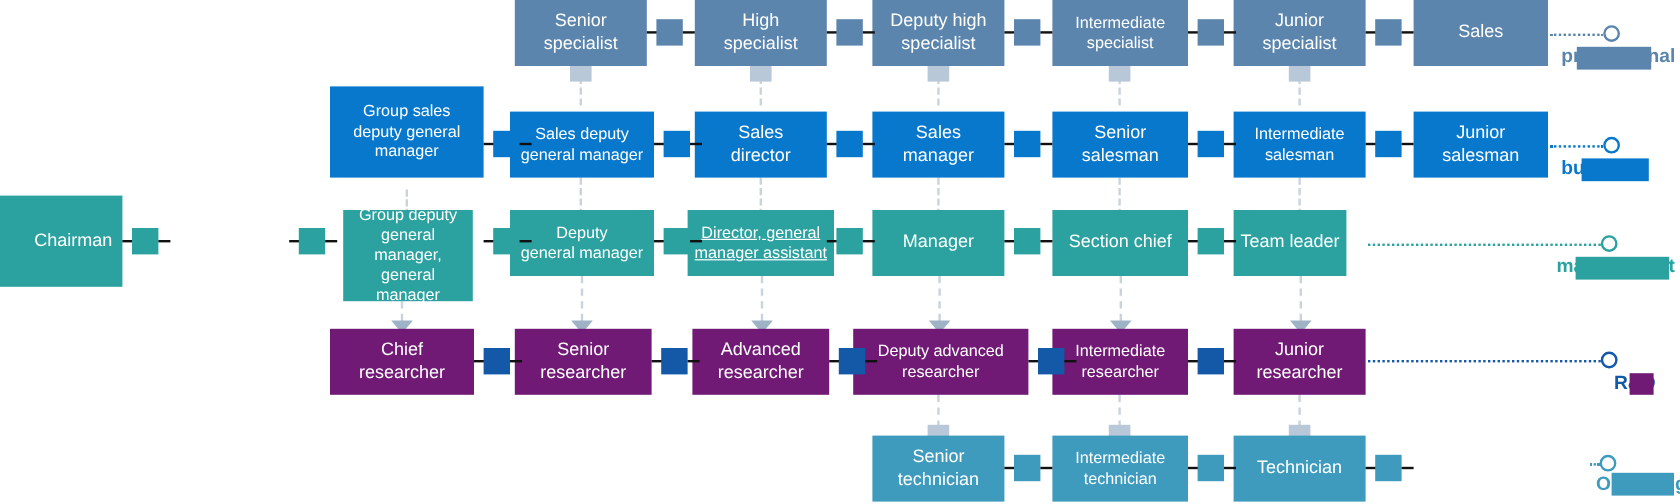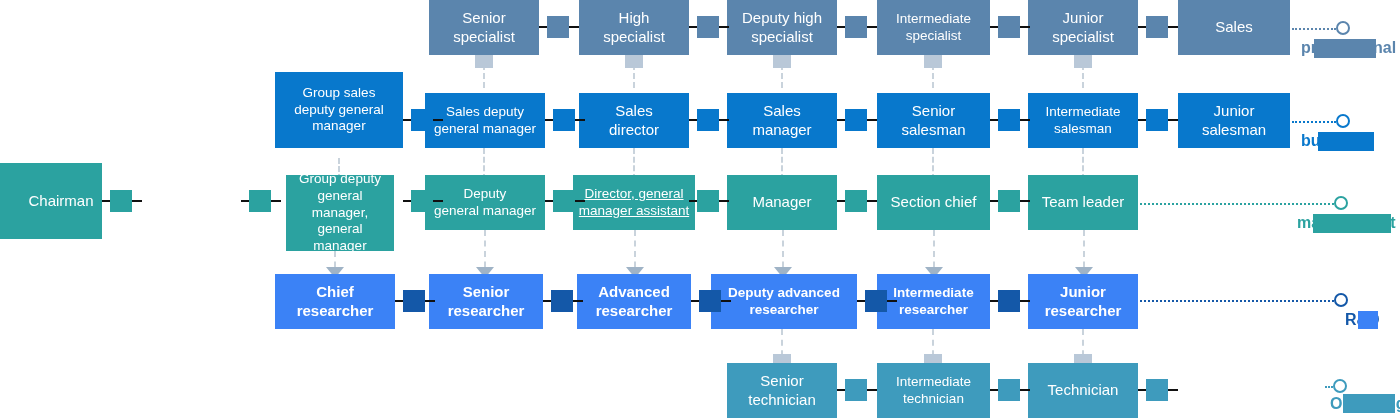--- a/index.html
+++ b/index.html
@@ -21,21 +21,21 @@
     font-size:15px;
     line-height:1.25;
     padding:2px 4px;
     white-space:pre-line;
     z-index:5;
   }
   .node.small{font-size:13.5px;}
   .row-exec   {background:#2ba2a0;}
   .row-sales  {background:#0878cc;}
   .row-spec   {background:#5b85ad;}
-  .row-rd     {background:#3b82f6;font-weight:bold;}
+  .row-rd     {background:#701a75;}
   .row-tech   {background:#3e9bbd;}
 
   
   .hconn{position:absolute;z-index:6;}
   .hconn .sq{position:absolute;left:8px;top:0;width:22px;height:22px;}
   .hconn .ln{position:absolute;top:10px;height:2px;width:10px;background:#111111;}
   .hconn .ln.l{left:0;}
   .hconn .ln.r{left:30px;}
   .sq-exec{background:#2ba2a0;}
   .sq-sales{background:#0878cc;}
@@ -267,21 +267,21 @@
     <div class="ln l"></div>
     <div class="sq sq-exec"></div>
     <div class="ln r"></div>
   </div>
   <div class="node row-exec" style="left:877px;top:175px;width:113px;height:55px;">Section chief</div>
   <div class="hconn" style="left:990px;top:190px;width:40px;height:22px;">
     <div class="ln l"></div>
     <div class="sq sq-exec"></div>
     <div class="ln r"></div>
   </div>
-  <div class="node row-exec" style="left:1028px;top:175px;width:110px;height:55px;">Team leader</div>
+  <div class="node row-exec" style="left:1028px;top:175px;width:94px;height:55px;">Team leader</div>
 
   <div class="lead c-exec" style="left:1140px;top:196px;width:260px;height:40px;">
     <div class="dline" style="width:194px;"></div>
     <div class="ring" style="left:194px;"></div>
     <div class="cap-text" style="left:157px;">management</div>
   </div>
   <div class="occl row-exec" style="left:1313px;top:214px;width:78px;height:19px;"></div>
 
   <div class="vconn arrow" style="left:326px;top:251px;width:18px;height:27px;">
     <div class="stem"></div>

